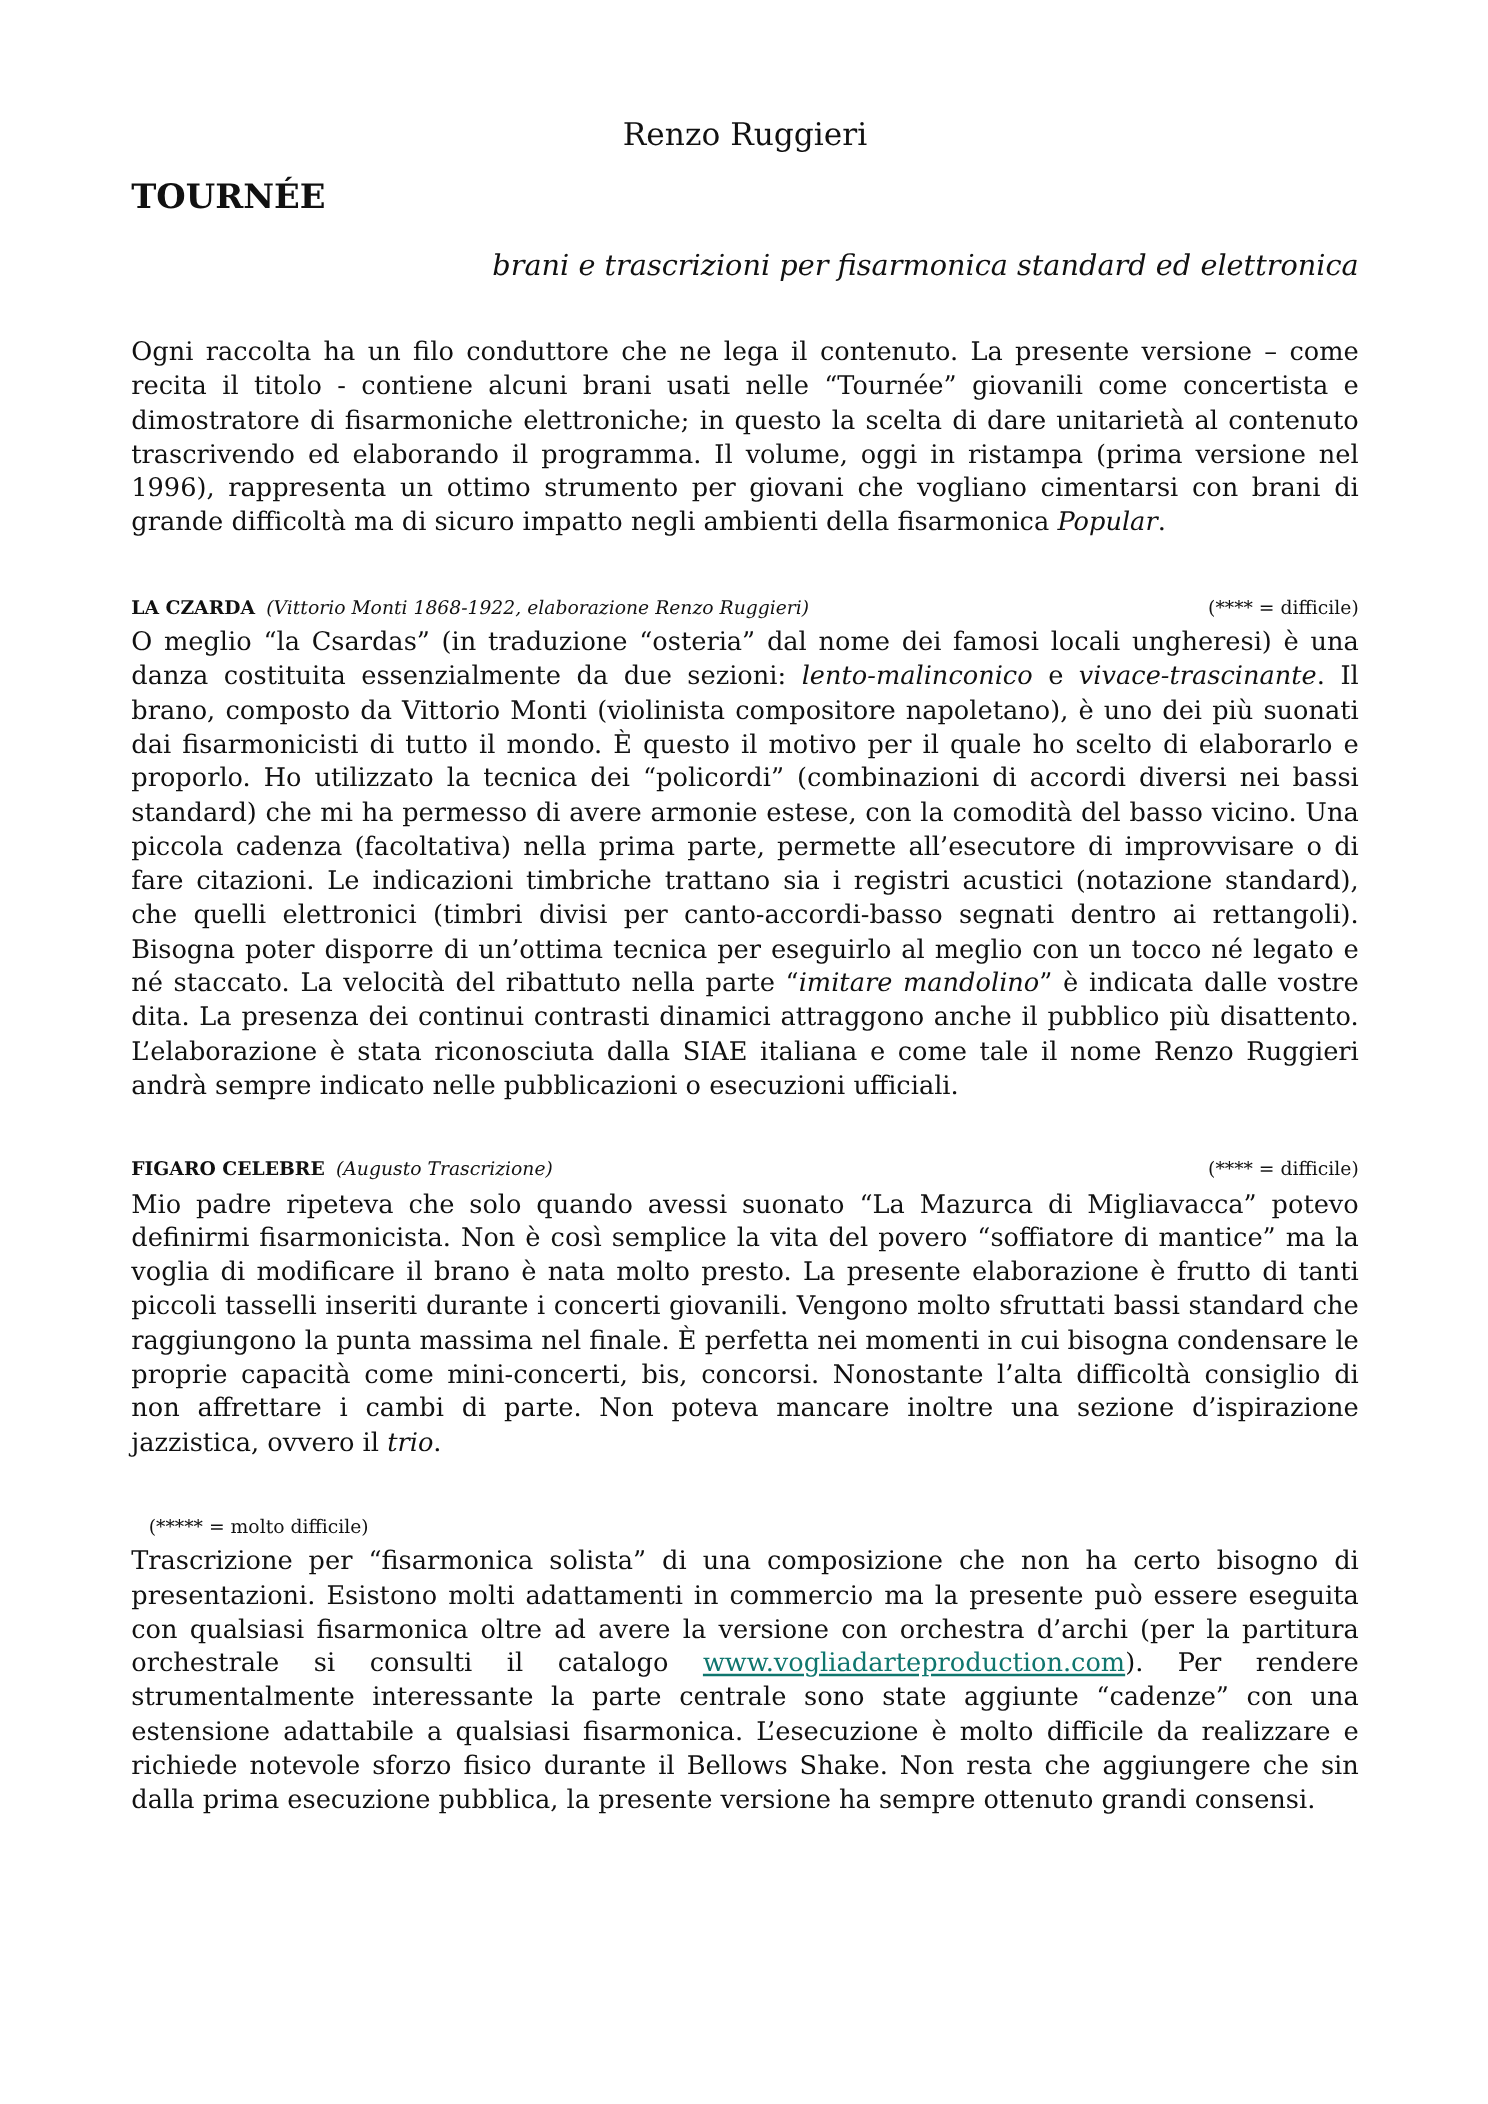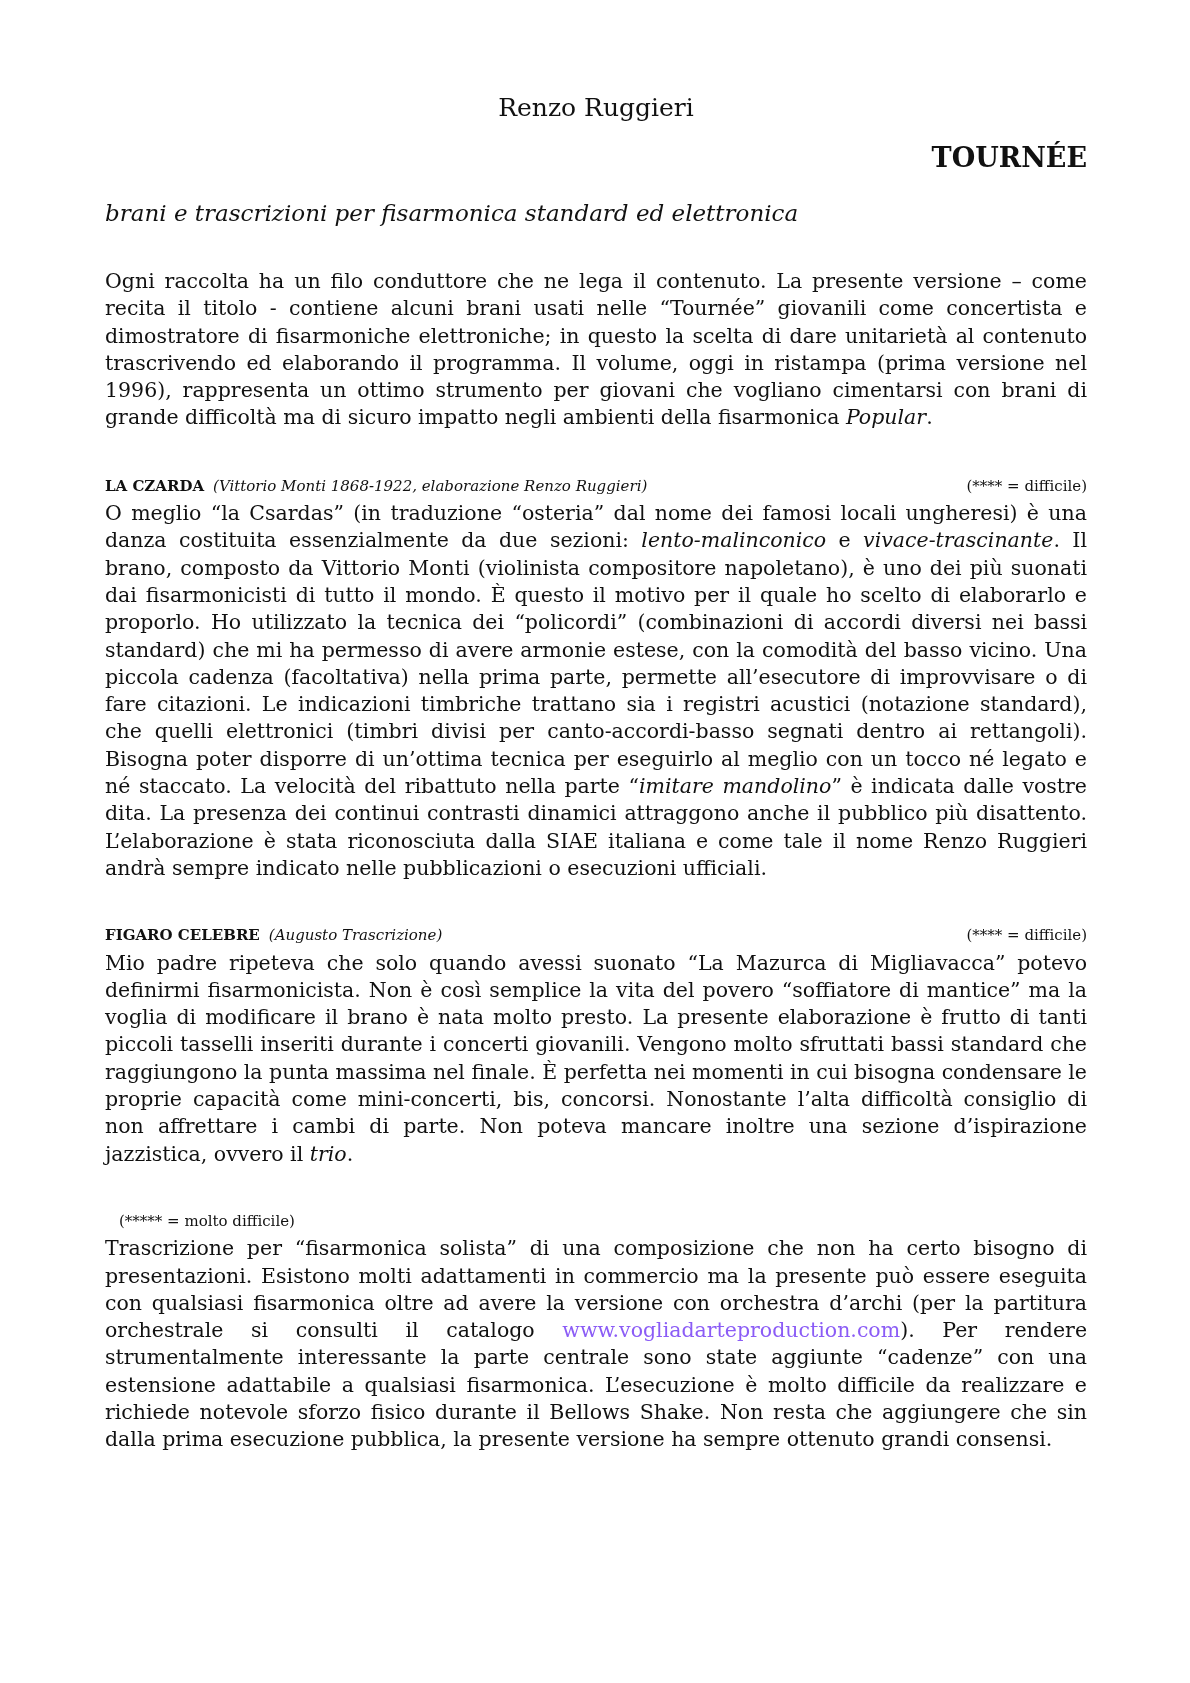--- a/index.html
+++ b/index.html
@@ -22,28 +22,28 @@
     top: 0;
     width: 982px;
     padding-top: 92px;
   }
   .author {
     text-align: center;
     font-size: 25px;
     line-height: 32px;
   }
   .doc-title {
-    text-align: right;
+    text-align: left;
     font-size: 27px;
     font-weight: bold;
     line-height: 32px;
     margin-top: 18px;
   }
   .doc-subtitle {
-    text-align: left;
+    text-align: right;
     font-style: italic;
     font-size: 23px;
     line-height: 30px;
     margin-top: 24px;
   }
   .para {
     font-size: 20.5px;
     line-height: 27.3px;
     text-align: justify;
     margin: 0;
@@ -70,21 +70,22 @@
     margin-left: 9px;
   }
   .section-difficulty {
     margin-left: 14px;
   }
   .section .para .it,
   .para .it {
     font-style: italic;
   }
   .para a.link {
-    color: #8b5cf6;
+    color: #0f766e;
+    text-decoration: underline;
     cursor: pointer;
   }
   .section.tight { margin-top: 40px; }
 </style>
 </head>
 <body>
 
 <div class="page">
   <div class="content">
 

